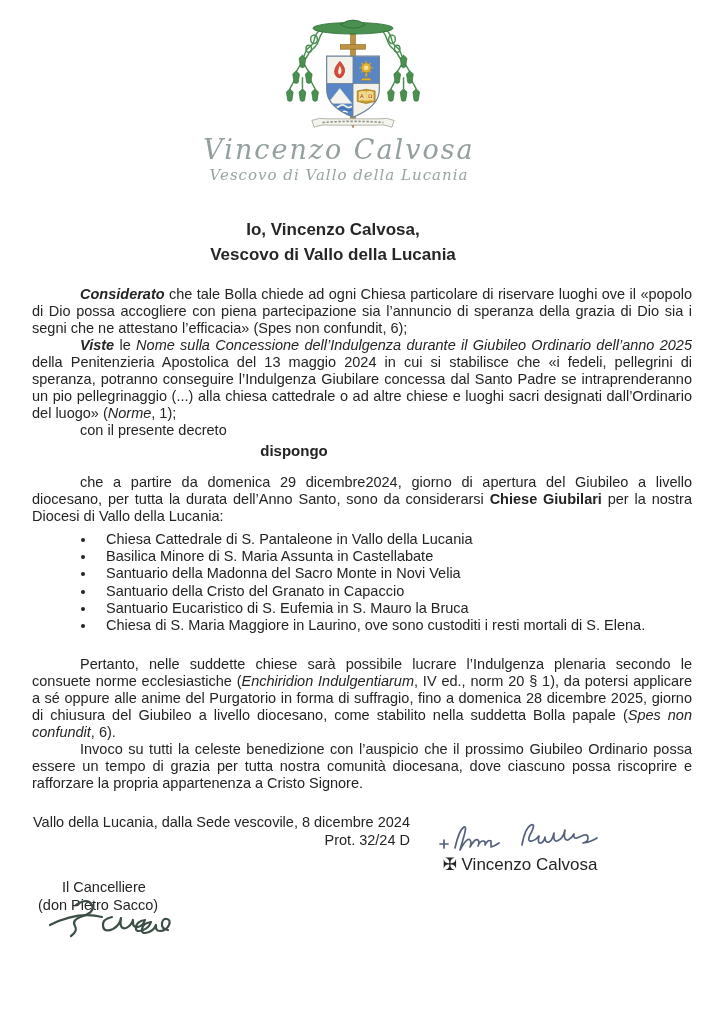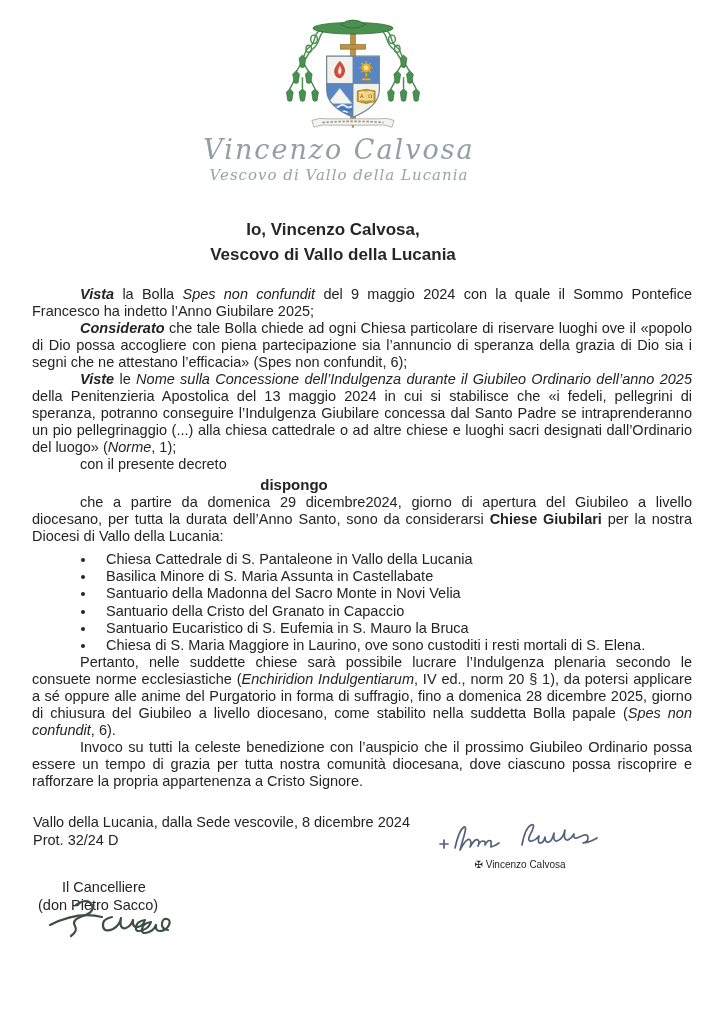--- a/index.html
+++ b/index.html
@@ -29,28 +29,28 @@
   }
   
   .content{margin-top:19px;padding:0 30px 0 32px;font-size:14.5px;line-height:17px;color:#242424;}
   .para{margin:0;}
   .justify{text-align:justify;}
   .indent{text-indent:48px;}
   .seg-i{font-style:italic;}
   .seg-b{font-weight:bold;text-align:center;}
   .seg-bi{font-weight:bold;font-style:italic;}
   .dispongo{margin:3px 0 0 0;text-align:center;transform:translateX(-68px);font-weight:bold;font-size:15px;}
-  .gap-top{margin-top:1px;}
-  .gap-top-sm{margin-top:0;}
+  .gap-top{margin-top:15px;}
+  .gap-top-sm{margin-top:22px;}
   ul.churches{margin:6px 0 0 0;padding-left:64px;list-style:disc;}
   ul.churches li{padding-left:10px;line-height:17.2px;}
   
-  .footer-left{position:absolute;left:33px;top:799px;font-size:14.5px;line-height:18px;color:#242424;}
+  .footer-left{position:absolute;left:33px;top:799px;font-size:14.5px;line-height:18px;color:#242424;text-align:right;}
   .footer-left .solemnity{font-style:italic;}
-  .sig-block{position:absolute;left:424px;top:792px;width:192px;text-align:center;font-size:10px;line-height:18px;color:#242424;}
+  .sig-block{position:absolute;left:424px;top:792px;width:192px;text-align:center;font-size:17px;line-height:18px;color:#242424;}
   .sig-script{display:block;margin:0 auto -2px;}
   .chancellor{position:absolute;left:38px;top:864px;font-size:14.5px;line-height:18px;color:#242424;}
   .chancellor .ctitle{margin-left:24px;}
   .chanc-sig{position:absolute;left:4px;top:13px;}
 </style>
 </head>
 <body>
 
 <div class="page">
 
@@ -147,21 +147,20 @@
     <div class="script-name">Vincenzo Calvosa</div>
     <div class="script-sub">Vescovo di Vallo della Lucania</div>
   </div>
 
   <div class="doc-title">
     <div>Io, Vincenzo Calvosa,</div>
     <div>Vescovo di Vallo della Lucania</div>
   </div>
 
   <div class="content">
-    <p class="para justify indent"><span class="seg-bi">Vista</span><span> la Bolla </span><span class="seg-i">Spes non confundit</span><span> del 9 maggio 2024 con la quale il Sommo Pontefice Francesco ha indetto l’Anno Giubilare 2025;</span></p>
     <p class="para justify indent"><span class="seg-bi">Considerato</span><span> che tale Bolla chiede ad ogni Chiesa particolare di riservare luoghi ove il «popolo di Dio possa accogliere con piena partecipazione sia l’annuncio di speranza della grazia di Dio sia i segni che ne attestano l’efficacia» (Spes non confundit, 6);</span></p>
     <p class="para justify indent"><span class="seg-bi">Viste</span><span> le </span><span class="seg-i">Nome sulla Concessione dell’Indulgenza durante il Giubileo Ordinario dell’anno 2025</span><span> della Penitenzieria Apostolica del 13 maggio 2024 in cui si stabilisce che «i fedeli, pellegrini di speranza, potranno conseguire l’Indulgenza Giubilare concessa dal Santo Padre se intraprenderanno un pio pellegrinaggio (...) alla chiesa cattedrale o ad altre chiese e luoghi sacri designati dall’Ordinario del luogo» (</span><span class="seg-i">Norme</span><span>, 1);</span></p>
     <p class="para indent"><span>con il presente decreto</span></p>
     <p class="dispongo"><span class="seg-b">dispongo</span></p>
     <p class="para justify indent gap-top"><span>che a partire da domenica 29 dicembre2024, giorno di apertura del Giubileo a livello diocesano, per tutta la durata dell’Anno Santo, sono da considerarsi </span><span class="seg-b">Chiese Giubilari</span><span> per la nostra Diocesi di Vallo della Lucania:</span></p>
     <ul class="churches">
         <li>Chiesa Cattedrale di S. Pantaleone in Vallo della Lucania</li>
         <li>Basilica Minore di S. Maria Assunta in Castellabate</li>
         <li>Santuario della Madonna del Sacro Monte in Novi Velia</li>
         <li>Santuario della Cristo del Granato in Capaccio</li>

